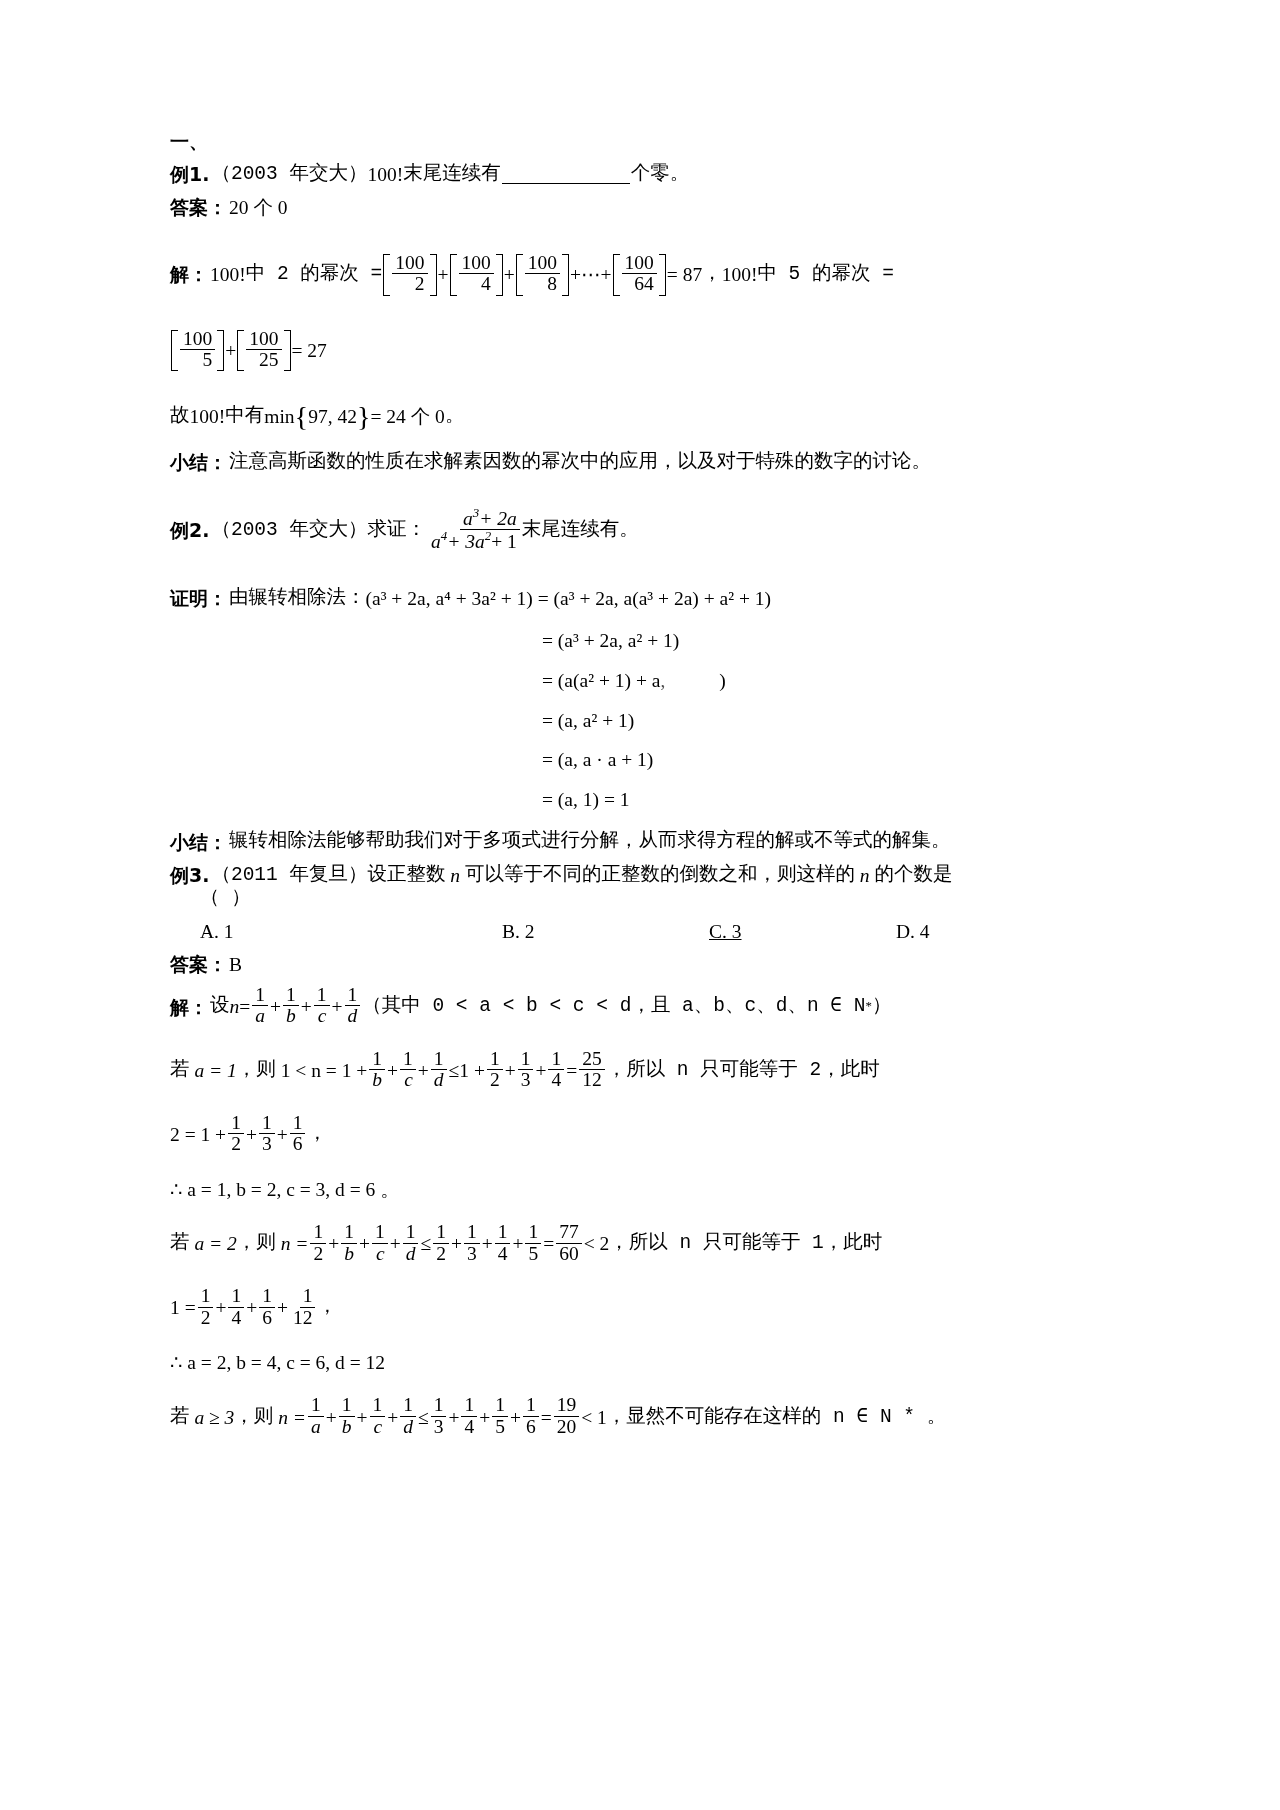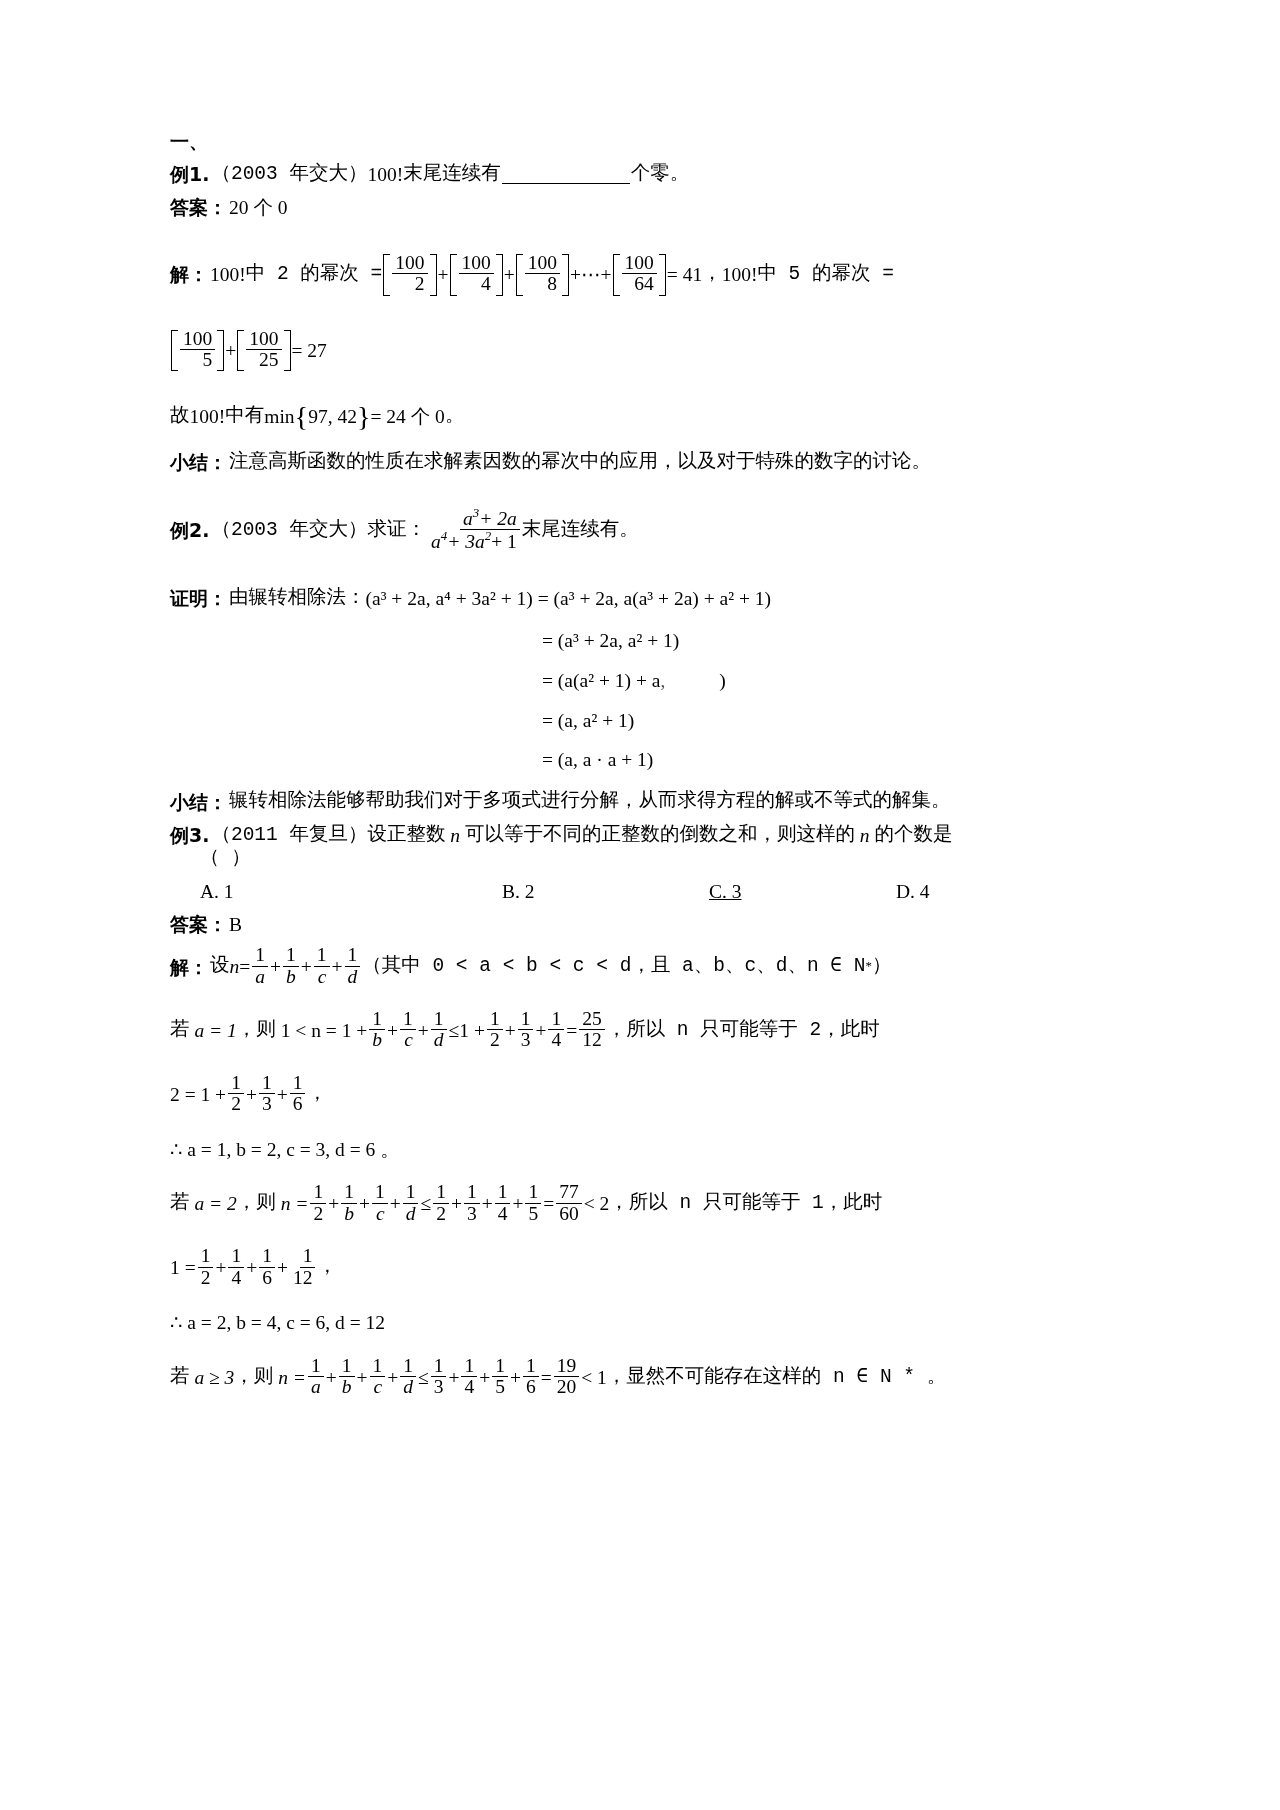--- a/index.html
+++ b/index.html
@@ -187,21 +187,21 @@
       </span>
     <span class="txt">+</span>
     <span class="txt">⋯</span>
     <span class="txt">+</span>
     <span class="floor">
         <span class="frac">
       <span class="num">100</span>
       <span class="den">64</span>
     </span>
       </span>
-    <span class="txt math">= 41</span>
+    <span class="txt math">= 87</span>
     <span class="txt cn">，</span>
     <span class="txt math">100!</span>
     <span class="txt cn">中 5 的幂次 =</span>
   </div>
 
   <div class="line gap-l">
     <span class="floor">
         <span class="frac">
       <span class="num">100</span>
       <span class="den">5</span>
@@ -255,20 +255,21 @@
     <span class="txt math">(a³ + 2a, a⁴ + 3a² + 1) = (a³ + 2a, a(a³ + 2a) + a² + 1)</span>
   </div>
 
   <div class="chain gap-s">
     <div class="row">= (a³ + 2a, a² + 1)</div>
     <div class="row">
       <span>= (a(a² + 1) + a,</span><span class="smudge"></span><span>)</span>
     </div>
     <div class="row">= (a, a² + 1)</div>
     <div class="row">= (a, a · a + 1)</div>
+    <div class="row">= (a, 1) = 1</div>
   </div>
 
   <div class="line gap-s">
     <span class="lab cn">小结：</span>
     <span class="txt cn">辗转相除法能够帮助我们对于多项式进行分解，从而求得方程的解或不等式的解集。</span>
   </div>
 
   <div class="line gap-s">
     <span class="lab">例3.</span>
     <span class="txt cn">（2011 年复旦）</span>

